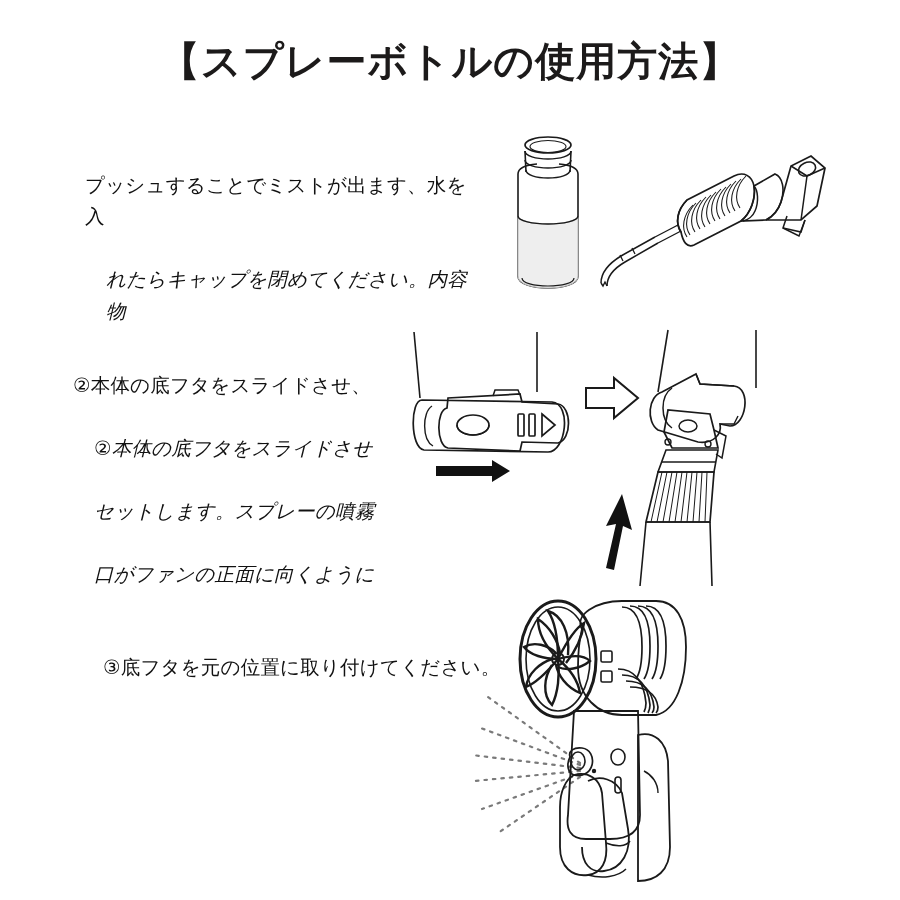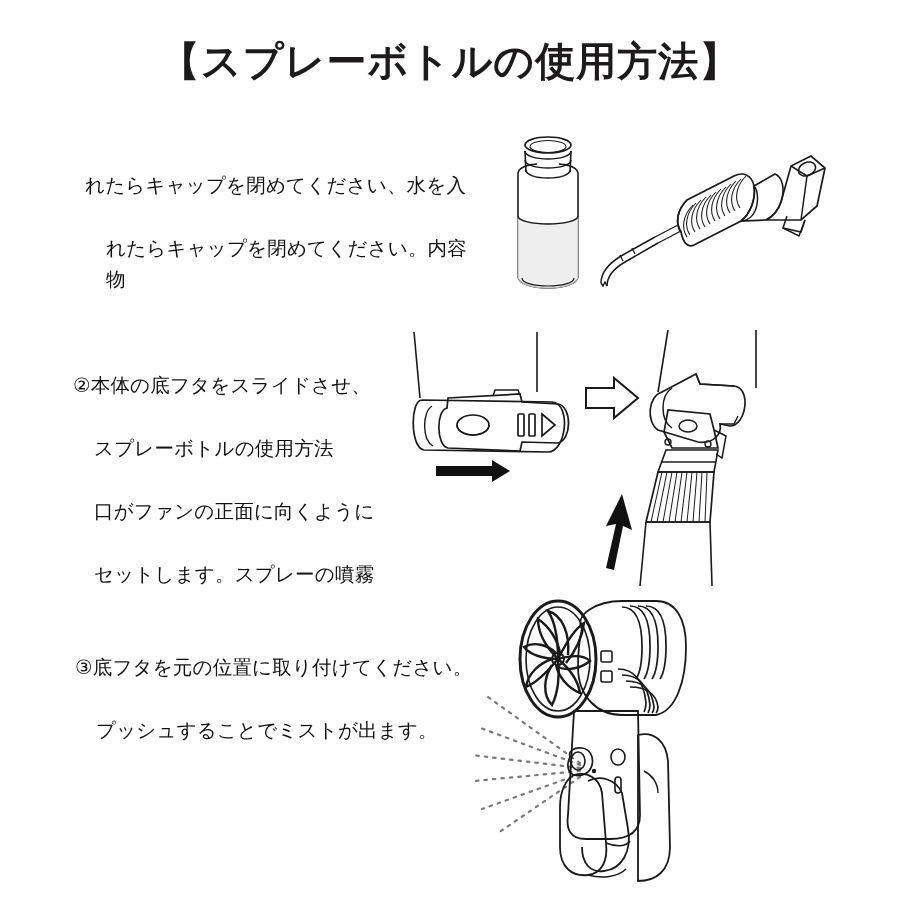--- a/index.html
+++ b/index.html
@@ -48,25 +48,26 @@
     color: #111111;
     letter-spacing: 0.2px;
     white-space: pre-line;
     text-indent: 0;
   }
   .step-text .ln {
     display: block;
   }
   .step-text .ln.indent {
     padding-left: 21px;
+    font-style: italic;
   }
 
   #step1 { top: 138px; left: 85px; width: 400px; }
   #step2 { top: 338px; left: 73px; width: 330px; }
-  #step3 { top: 620px; left: 75px; width: 420px; }
+  #step3 { top: 620px; left: 103px; width: 420px; }
 
   
   .illus {
     position: absolute;
   }
   #illus1 { top: 128px; left: 495px; width: 340px; height: 190px; }
   #illus2 { top: 330px; left: 400px; width: 470px; height: 260px; }
   #illus3 { top: 585px; left: 470px; width: 300px; height: 300px; }
 
   svg { display: block; overflow: visible; }
@@ -74,21 +75,21 @@
 </style>
 </head>
 <body>
 
 <div class="page">
 
   <div class="title">【スプレーボトルの使用方法】</div>
 
   <div class="step" id="step1">
     <div class="step-text">
-      <span class="ln">れたらキャップを閉めてください、水を入</span>
+      <span class="ln">プッシュすることでミストが出ます、水を入</span>
       <span class="ln indent">れたらキャップを閉めてください。内容物</span>
     </div>
   </div>
 
   <div class="illus" id="illus1">
     <svg width="340" height="190" viewBox="0 0 340 190">
 
       <g>
 
         <path class="ln-st" stroke-width="1.6" d="M23,46 L23,148 C23,156 38,160 53,160 C68,160 83,156 83,148 L83,46"></path>
@@ -155,23 +156,23 @@
           <path class="ln-st" stroke-width="1.5" d="M292,88 L288,100 L306,104 L310,92"></path>
           <path class="ln-st" stroke-width="1.4" d="M288,100 L304,108 L310,92"></path>
         </g>
       </g>
     </svg>
   </div>
 
   <div class="step" id="step2">
     <div class="step-text">
       <span class="ln">②本体の底フタをスライドさせ、</span>
-      <span class="ln indent">スプレーボトルの使用方法</span>
+      <span class="ln indent">②本体の底フタをスライドさせ</span>
+      <span class="ln indent">セットします。スプレーの噴霧</span>
       <span class="ln indent">口がファンの正面に向くように</span>
-      <span class="ln indent">セットします。スプレーの噴霧</span>
     </div>
   </div>
 
   <div class="illus" id="illus2">
     <svg width="470" height="260" viewBox="0 0 470 260">
 
       <g>
 
         <path class="ln-st" stroke-width="1.6" d="M14,2 L20,68"></path>
         <path class="ln-st" stroke-width="1.6" d="M137,2 L137,62"></path>
@@ -240,21 +241,20 @@
 
       <g>
         <path fill="#111111" d="M206,238 L216,194 L206,196 L222,164 L232,200 L223,196 L214,240 Z"></path>
       </g>
     </svg>
   </div>
 
   <div class="step" id="step3">
     <div class="step-text">
       <span class="ln">③底フタを元の位置に取り付けてください。</span>
-      <span class="ln indent">プッシュすることでミストが出ます。</span>
     </div>
   </div>
 
   <div class="illus" id="illus3">
     <svg width="300" height="300" viewBox="0 0 300 300">
 
       <g stroke="#7a7a7a" stroke-width="2.2" fill="none" stroke-dasharray="2.5 6" stroke-linecap="round">
         <path d="M110,178 L18,112"></path>
         <path d="M110,180 L8,142"></path>
         <path d="M110,183 L2,170"></path>

